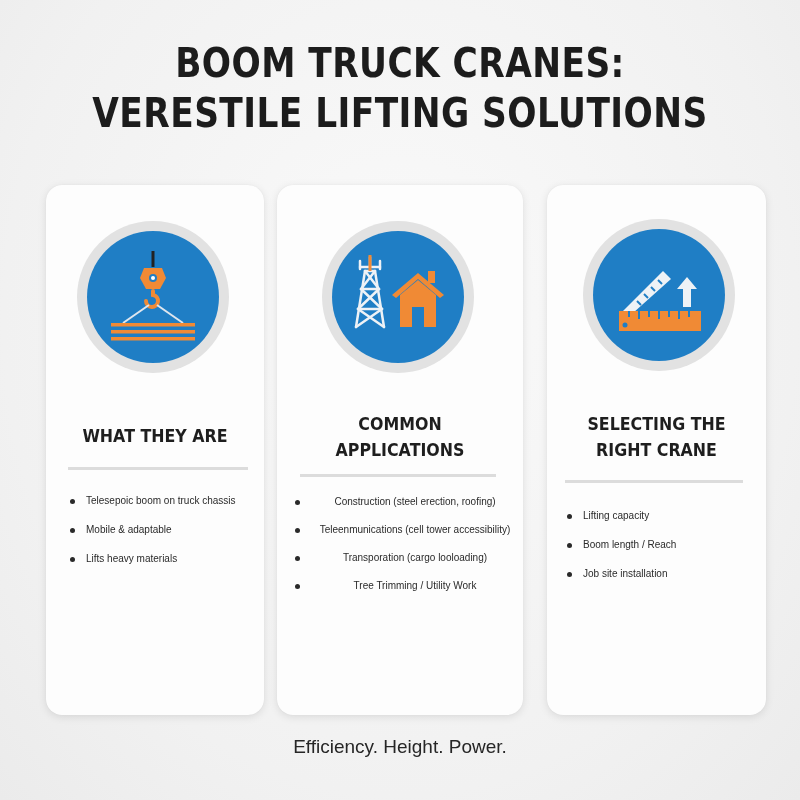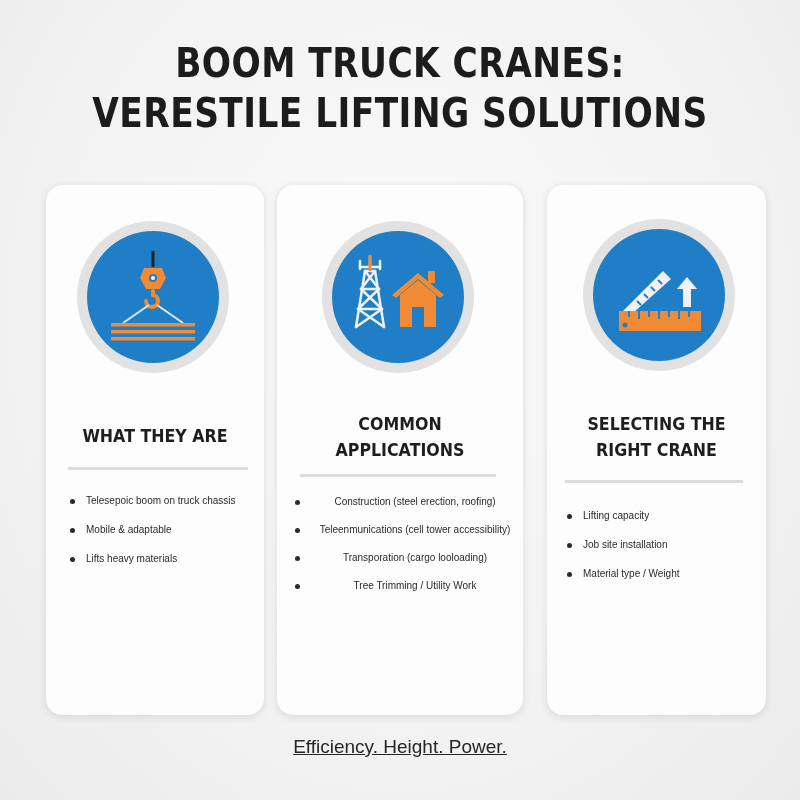--- a/index.html
+++ b/index.html
@@ -73,21 +73,21 @@
     position: relative; padding-left: 18px; margin-bottom: 7px;
   }
   .card-2 ul.bullets li { margin-bottom: 6px; text-align: center; }
   ul.bullets li::before {
     content: ""; position: absolute; left: 2px; top: 9px;
     width: 5px; height: 5px; border-radius: 50%; background: #2a2a2a;
   }
   .tagline {
     position: absolute; left: 0; top: 736px; width: 800px;
     text-align: center;
-    font-size: 19px; color: #262626; text-decoration: underline;
+    font-size: 19px; color: #262626;
   }
 </style>
 </head>
 <body>
 
 <h1 class="title">
   <span>BOOM TRUCK CRANES:</span>
   <span>VERESTILE LIFTING SOLUTIONS</span>
 </h1>
 
@@ -187,18 +187,18 @@
       </svg>
     </div>
   </div>
   <h2 class="heading">
     <span>SELECTING THE</span>
     <span>RIGHT CRANE</span>
   </h2>
   <div class="divider"></div>
   <ul class="bullets">
     <li>Lifting capacity</li>
+    <li>Boom length / Reach</li>
     <li>Job site installation</li>
-    <li>Material type / Weight</li>
   </ul>
 </section>
 
 <p class="tagline">Efficiency. Height. Power.</p>
 
 </body></html>

